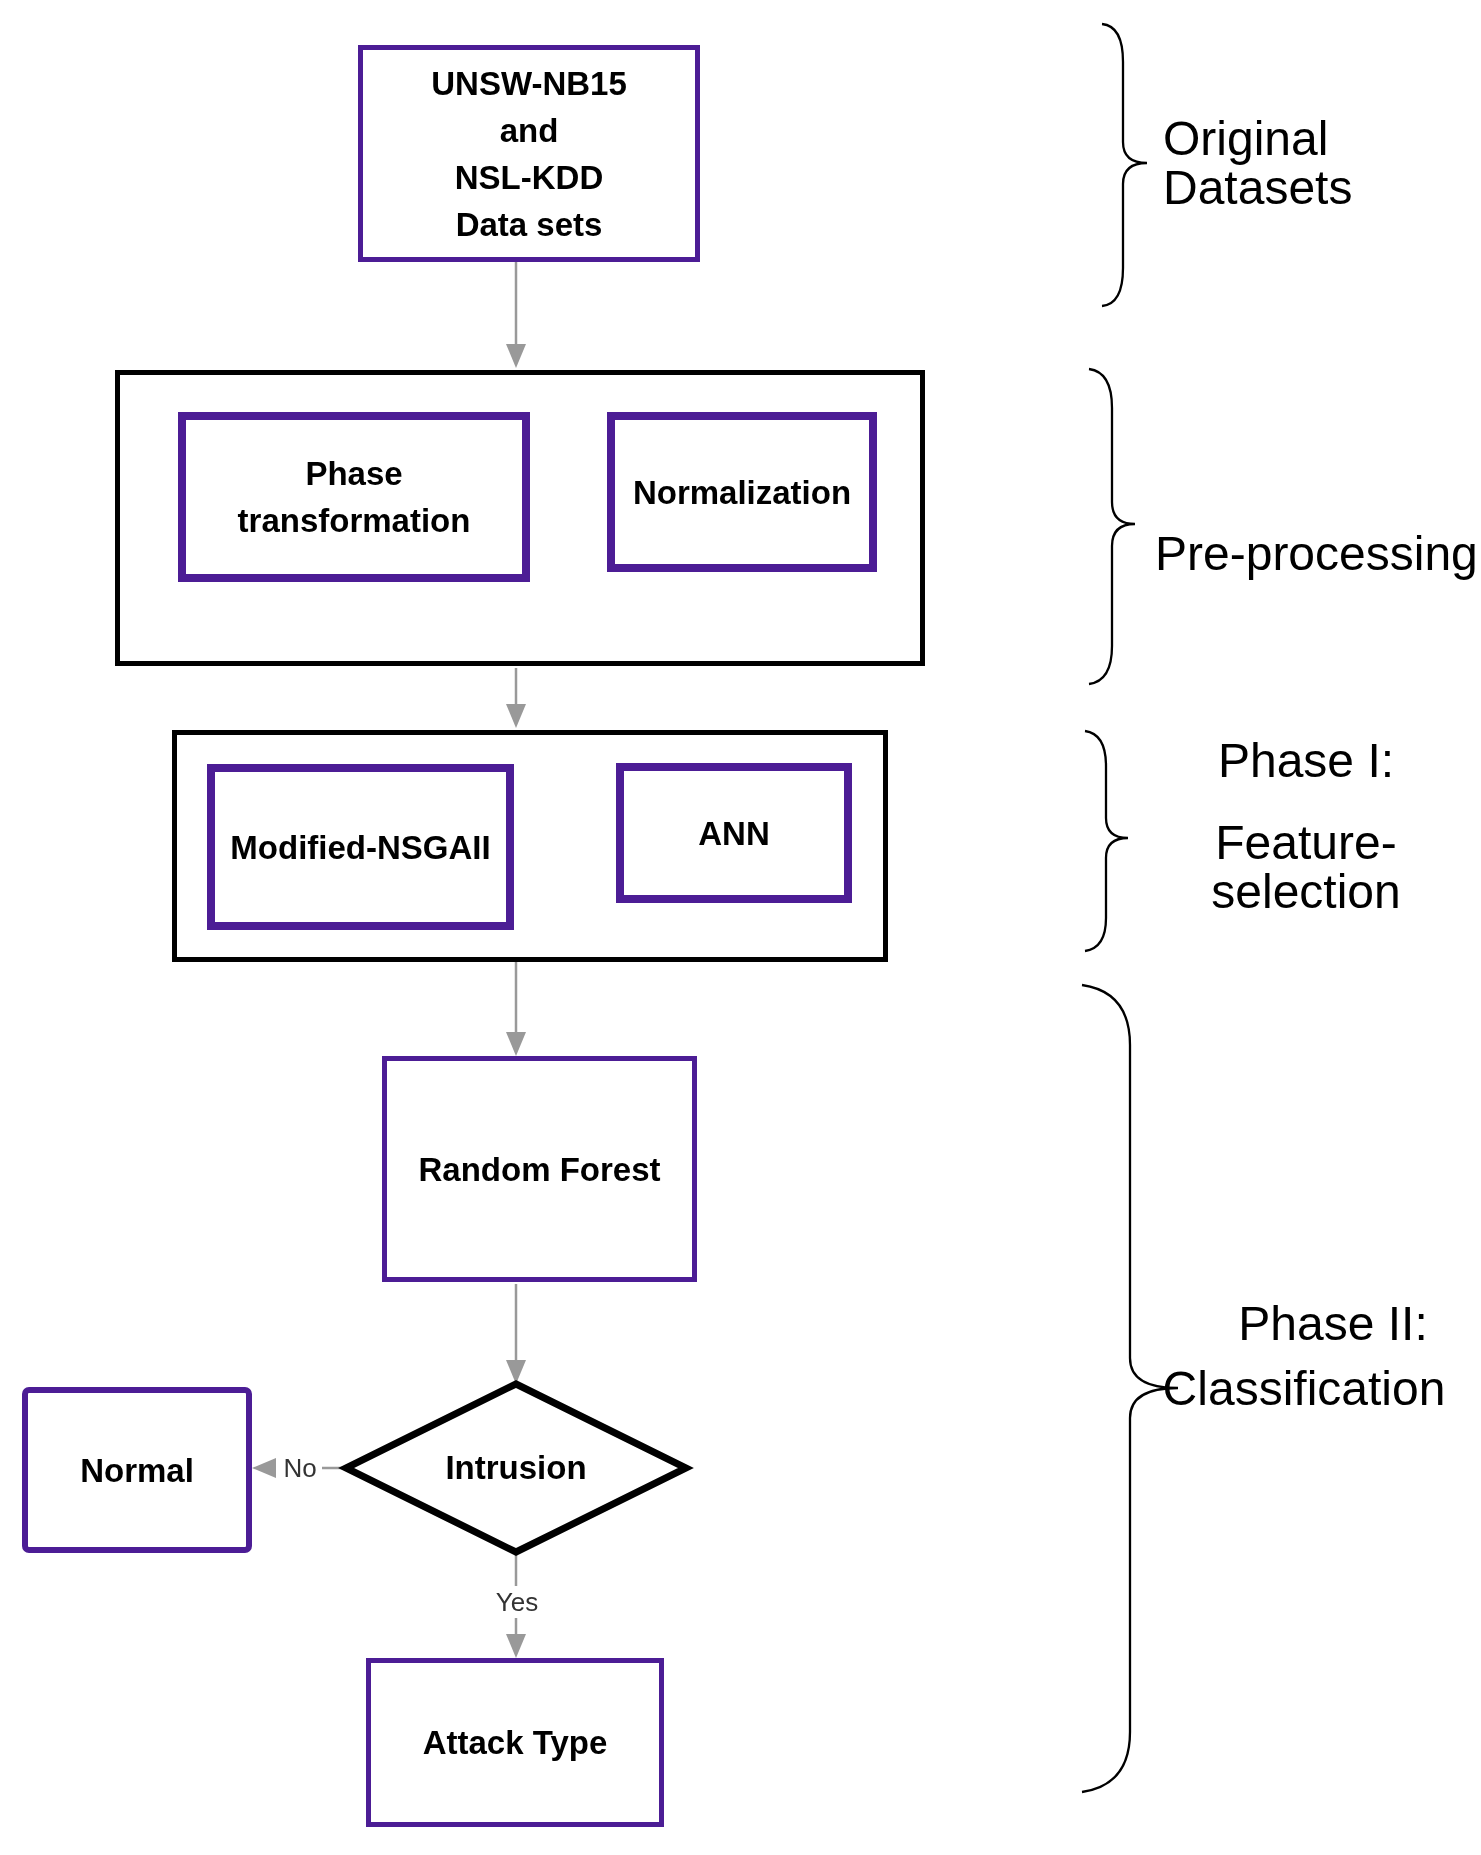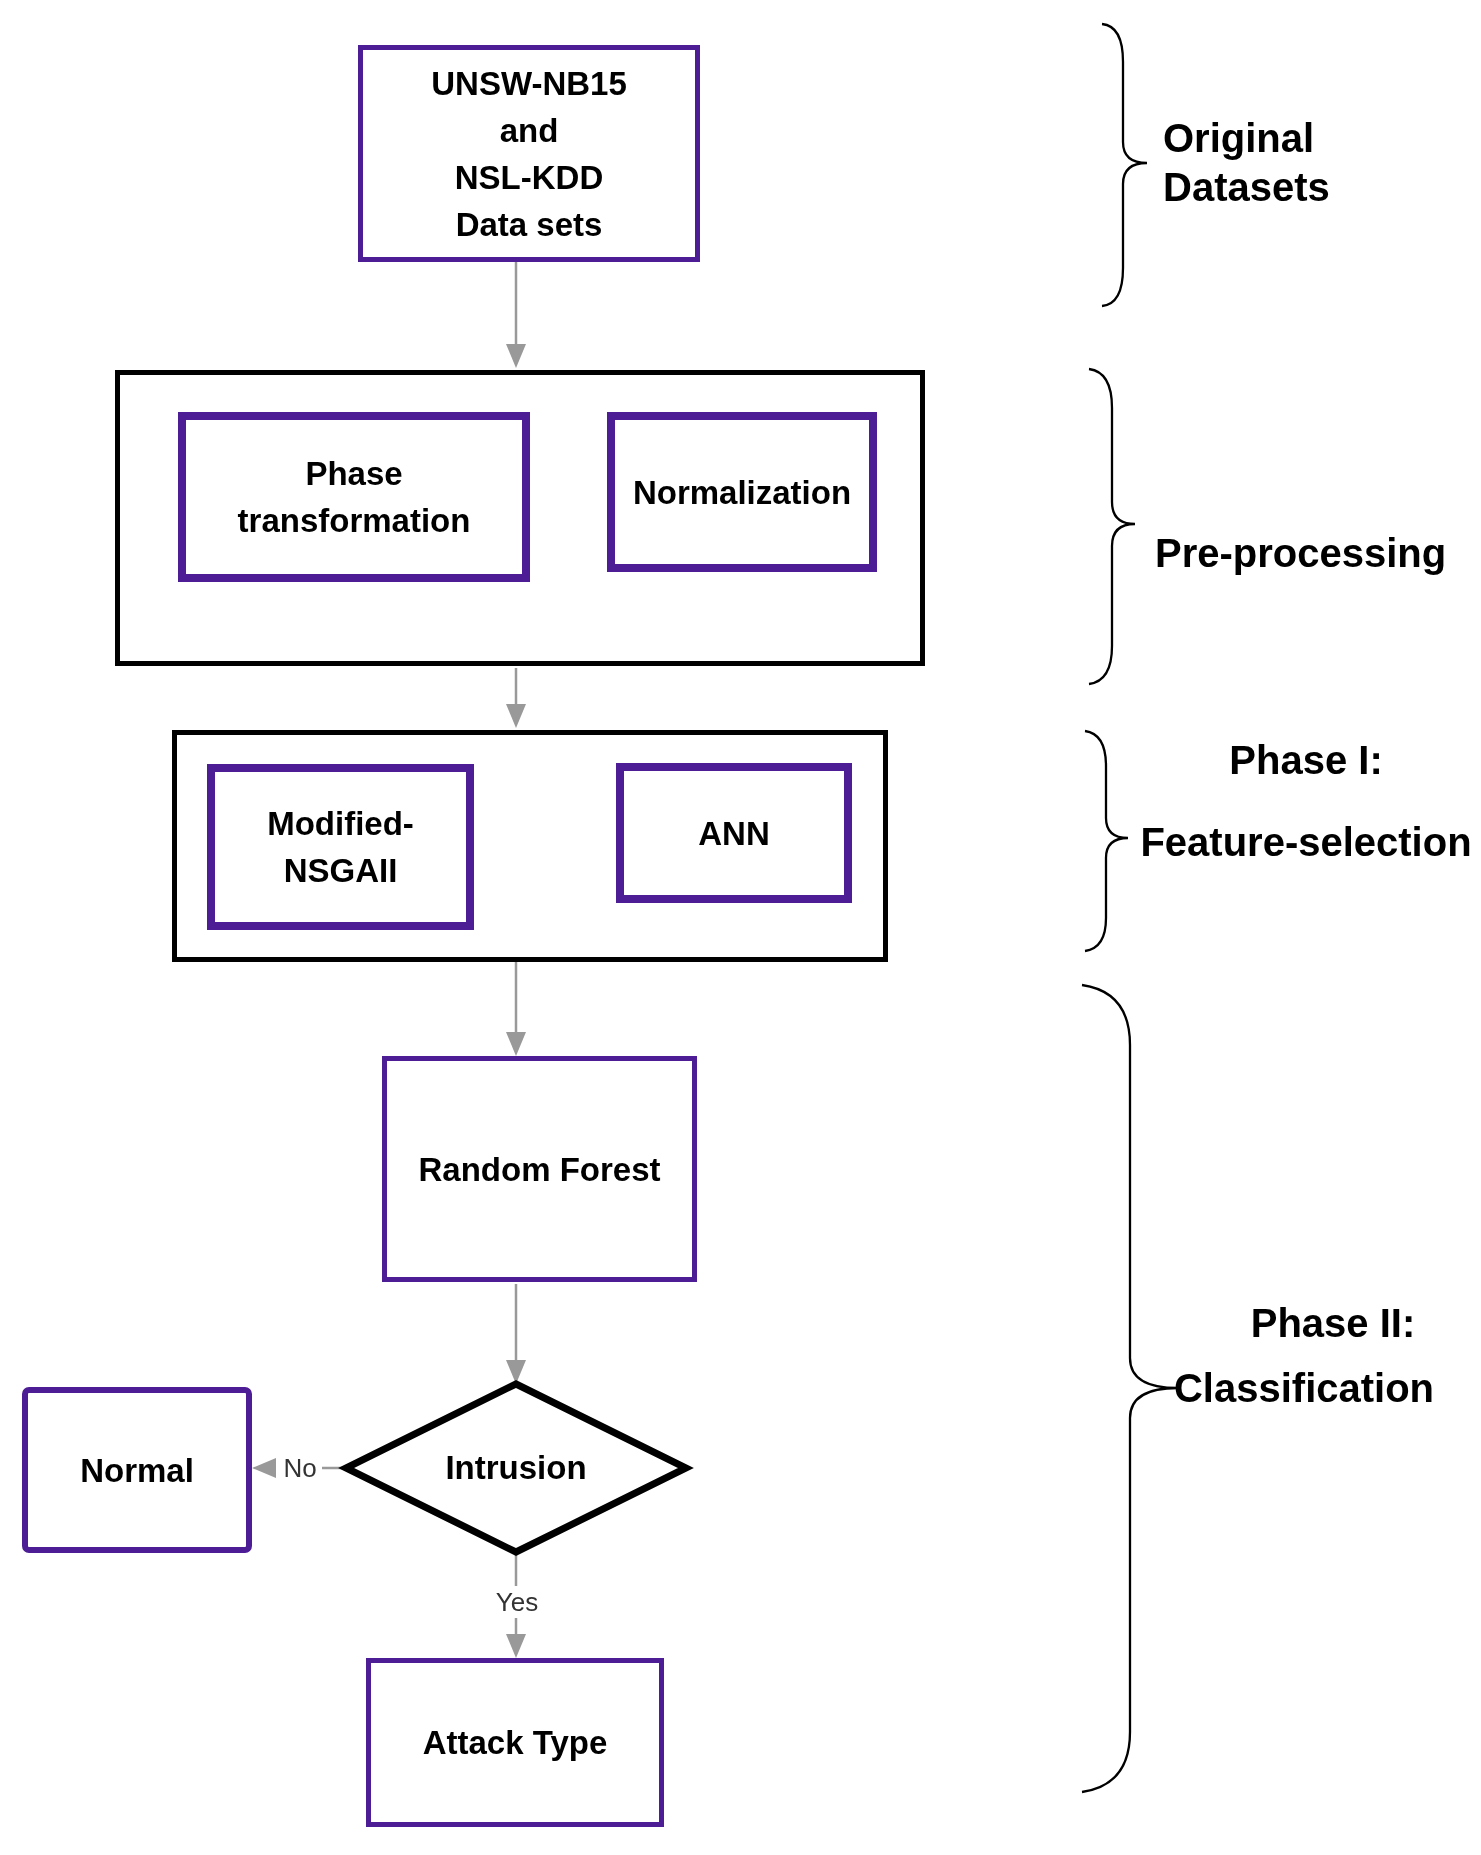--- a/index.html
+++ b/index.html
@@ -12,21 +12,21 @@
     position:absolute;box-sizing:border-box;border:8px solid #4c1d95;background:#ffffff;
     display:flex;flex-direction:column;align-items:center;justify-content:center;
     font-weight:bold;font-size:33px;line-height:47px;text-align:center;z-index:2;
   }
   .container-box{
     position:absolute;box-sizing:border-box;border:5px solid #000;background:#ffffff;z-index:2;
   }
   .b5{border-width:5px;}
   .b6{border-width:6px;border-radius:7px;}
   .annot{
-    position:absolute;font-weight:bold;font-size:40px;line-height:49px;z-index:2;
+    position:absolute;font-weight:normal;font-size:48px;line-height:49px;z-index:2;
   }
   .annot.centered{text-align:center;}
   .edge-label{
     position:absolute;background:#ffffff;color:#333;font-size:26px;line-height:26px;
     display:flex;align-items:center;justify-content:center;z-index:3;
   }
   .diamond-label{
     position:absolute;left:396px;top:1436px;width:240px;height:64px;
     display:flex;align-items:center;justify-content:center;
     font-weight:bold;font-size:33px;z-index:2;
@@ -82,21 +82,21 @@
   <div class="container-box" style="left:115px;top:370px;width:810px;height:296px;"></div>
   <div class="box" style="left:178px;top:412px;width:352px;height:170px;">
     <span>Phase</span>
     <span>transformation</span>
   </div>
   <div class="box" style="left:607px;top:412px;width:270px;height:160px;">
     <span>Normalization</span>
   </div>
 
   <div class="container-box" style="left:172px;top:730px;width:716px;height:232px;"></div>
-  <div class="box" style="left:207px;top:764px;width:267px;height:166px;">
+  <div class="box" style="left:207px;top:764px;width:307px;height:166px;">
     <span>Modified-NSGAII</span>
   </div>
   <div class="box" style="left:616px;top:763px;width:236px;height:140px;">
     <span>ANN</span>
   </div>
 
   <div class="box b5" style="left:358px;top:1056px;width:315px;height:226px;margin-left:24px;">
     <span>Random Forest</span>
   </div>
 

